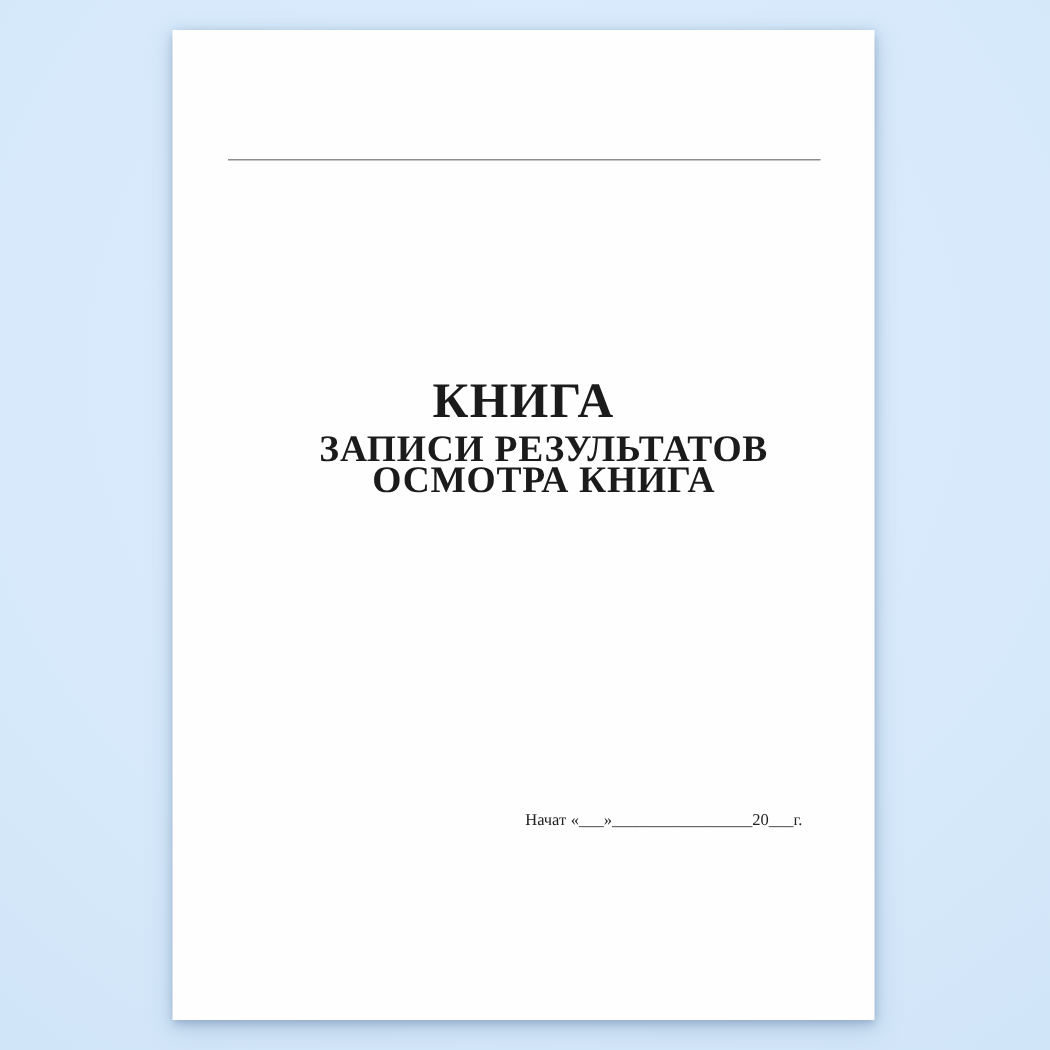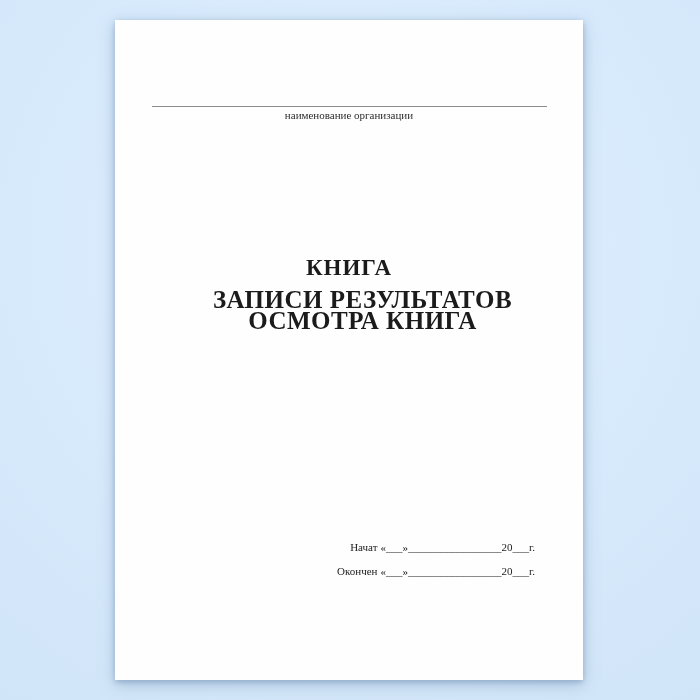--- a/index.html
+++ b/index.html
@@ -52,21 +52,21 @@
   .title-block {
     position: absolute;
     top: 230px;
     left: 0;
     width: 100%;
     text-align: center;
     color: #1b1b1b;
   }
   .doc-title {
     margin: 0;
-    font-size: 23px;
+    font-size: 33px;
     line-height: 36px;
     font-weight: bold;
     letter-spacing: 1px;
   }
   .doc-subtitle {
     margin: 3px 0 0 0;
     font-size: 25px;
     line-height: 21px;
     font-weight: bold;
     letter-spacing: 0.5px;
@@ -87,33 +87,29 @@
   .date-row { margin-bottom: 9px; }
   .date-row .date-label { padding-right: 3px; text-align: center; }
 </style>
 </head>
 <body>
 
 <div class="scene">
   <div class="page">
 
     <div class="org-line"></div>
-    <div class="org-caption">наименование организации</div>
 
     <div class="title-block">
       <h1 class="doc-title">КНИГА</h1>
       <h2 class="doc-subtitle">
         <span class="sub-line">ЗАПИСИ РЕЗУЛЬТАТОВ</span>
         <span class="sub-line">ОСМОТРА КНИГА</span>
       </h2>
     </div>
 
     <div class="dates-block">
       <div class="date-row">
         <span class="date-label">Начат</span><span>«___»_________________20___г.</span>
       </div>
-      <div class="date-row">
-        <span class="date-label">Окончен</span><span>«___»_________________20___г.</span>
-      </div>
     </div>
 
   </div>
 </div>
 
 </body></html>

